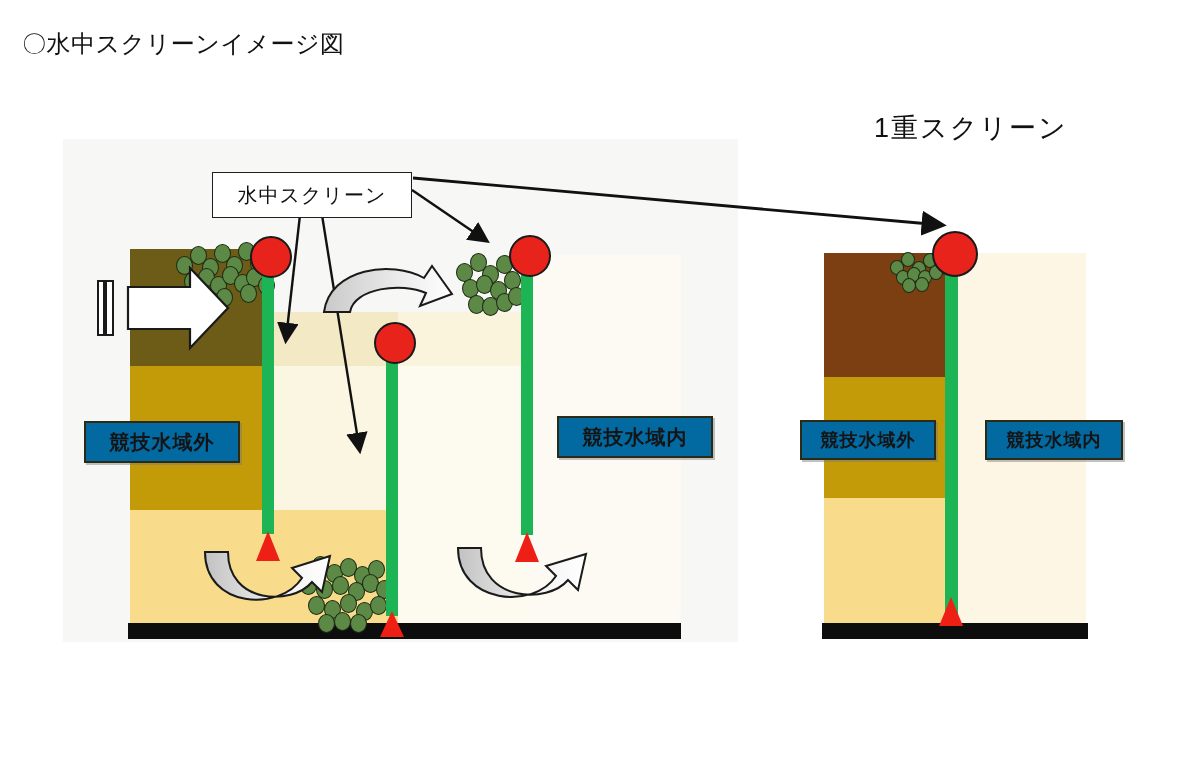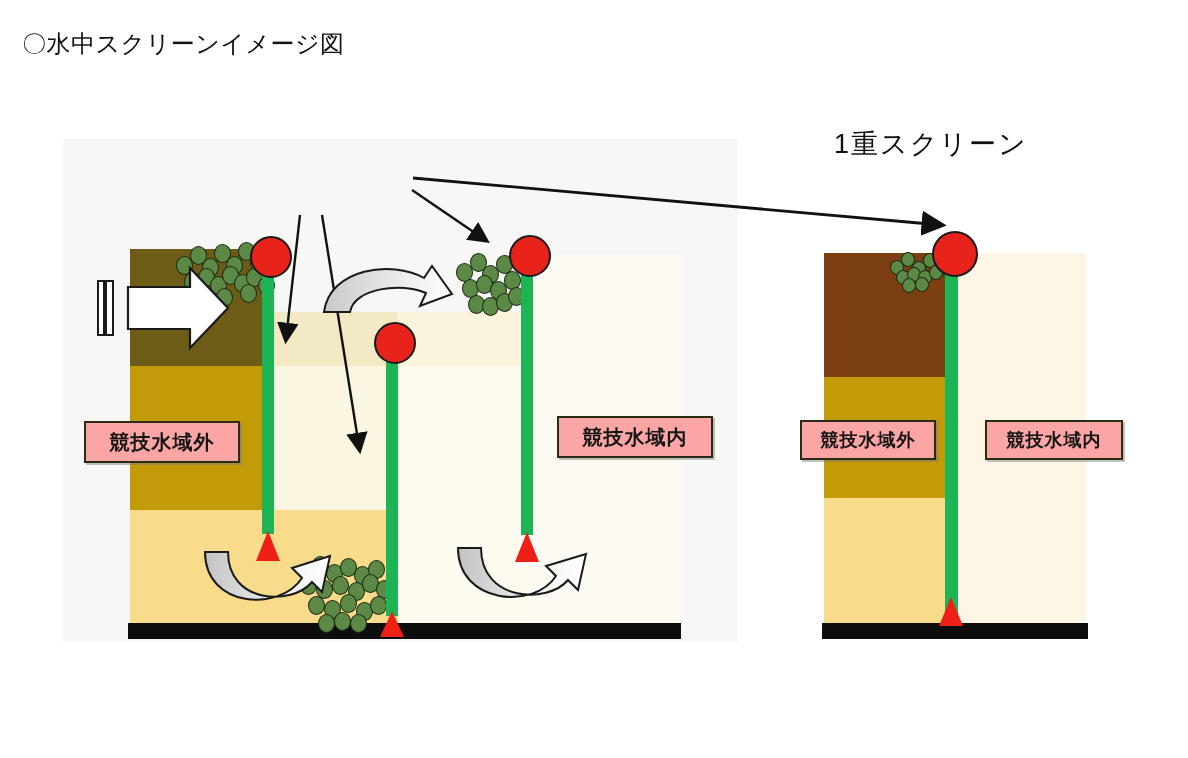--- a/index.html
+++ b/index.html
@@ -14,21 +14,21 @@
 
   
   .doc-title{
     position:absolute;left:22px;top:28px;
     font-size:24px;color:#111;letter-spacing:.5px;white-space:nowrap;
   }
   .panel-title{
     position:absolute;font-size:27px;color:#111;white-space:nowrap;letter-spacing:2px;
   }
   #title-left{left:272px;top:110px;}
-  #title-right{left:834px;top:110px;margin-top:16px;}
+  #title-right{left:874px;top:110px;}
 
   
   #left-panel-bg{
     position:absolute;left:63px;top:139px;width:675px;height:503px;
     background:#f7f7f5;
   }
 
   
   .wcol{position:absolute;}
   #L-outer-dark  {left:130px;top:249px;width:138px;height:117px;background:#6d5c17;}
@@ -77,21 +77,21 @@
   
   #callout{
     position:absolute;left:212px;top:172px;width:198px;height:44px;
     background:#ffffff;border:1.6px solid #1e1e1e;
     display:flex;align-items:center;justify-content:center;
     font-size:20px;color:#111;letter-spacing:1px;
   }
 
   
   .ylabel{
-    position:absolute;background:#fca5a5;border:2px solid #2a2a15;
+    position:absolute;background:#0369a1;border:2px solid #2a2a15;
     display:flex;align-items:center;justify-content:center;
     font-size:20px;font-weight:bold;color:#141414;letter-spacing:1px;
     box-shadow:2px 2px 0 rgba(120,120,120,.45);
   }
   #lab-L-out{left:84px;top:421px;width:152px;height:38px;}
   #lab-L-in {left:557px;top:416px;width:152px;height:38px;}
   #lab-R-out{left:800px;top:420px;width:132px;height:36px;font-size:18px;}
   #lab-R-in {left:985px;top:420px;width:134px;height:36px;font-size:18px;}
 
   
@@ -264,19 +264,20 @@
       <path d="M205,552 C205,608 280,612 302,578 L292,568 L330,556 L322,592 L312,582
                C292,606 228,604 228,552 Z" fill="url(#gB)" stroke="#1a1a1a" stroke-width="2"></path>
     </g>
 
     <g>
       <path d="M458,548 C458,604 534,610 556,576 L546,566 L586,554 L578,590 L568,580
                C548,604 481,602 481,548 Z" fill="url(#gB)" stroke="#1a1a1a" stroke-width="2"></path>
     </g>
   </svg>
 
+  <div id="callout">水中スクリーン</div>
 
   <div class="ylabel" id="lab-L-out">競技水域外</div>
   <div class="ylabel" id="lab-L-in">競技水域内</div>
   <div class="ylabel" id="lab-R-out">競技水域外</div>
   <div class="ylabel" id="lab-R-in">競技水域内</div>
 
 </div>
 
 </body></html>

